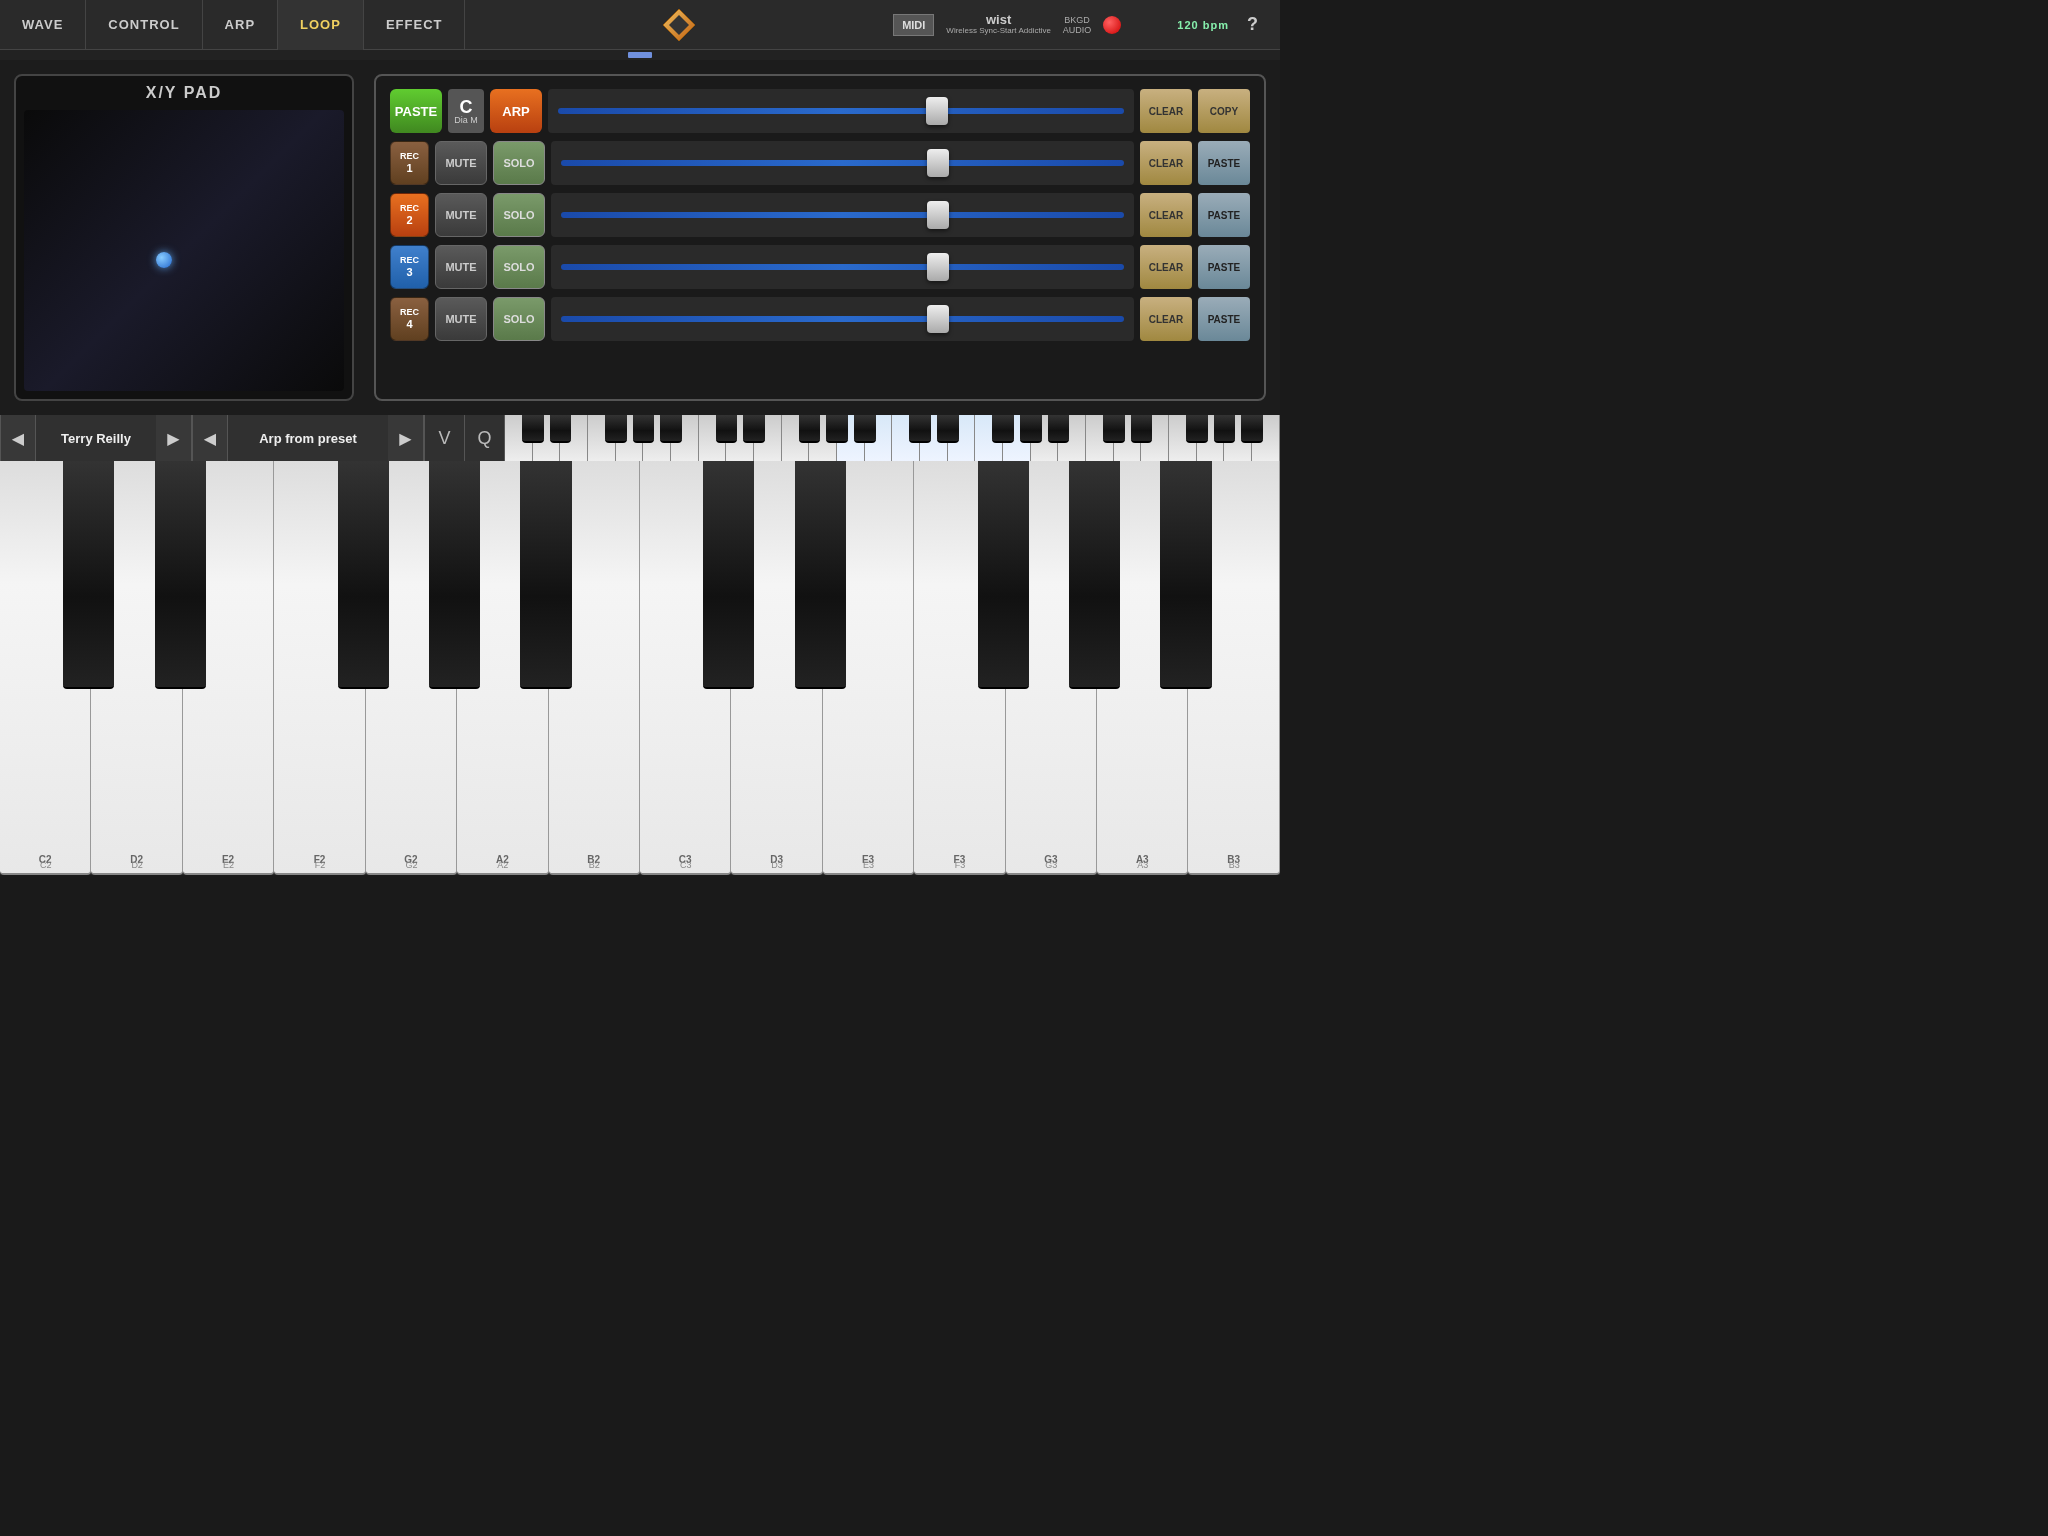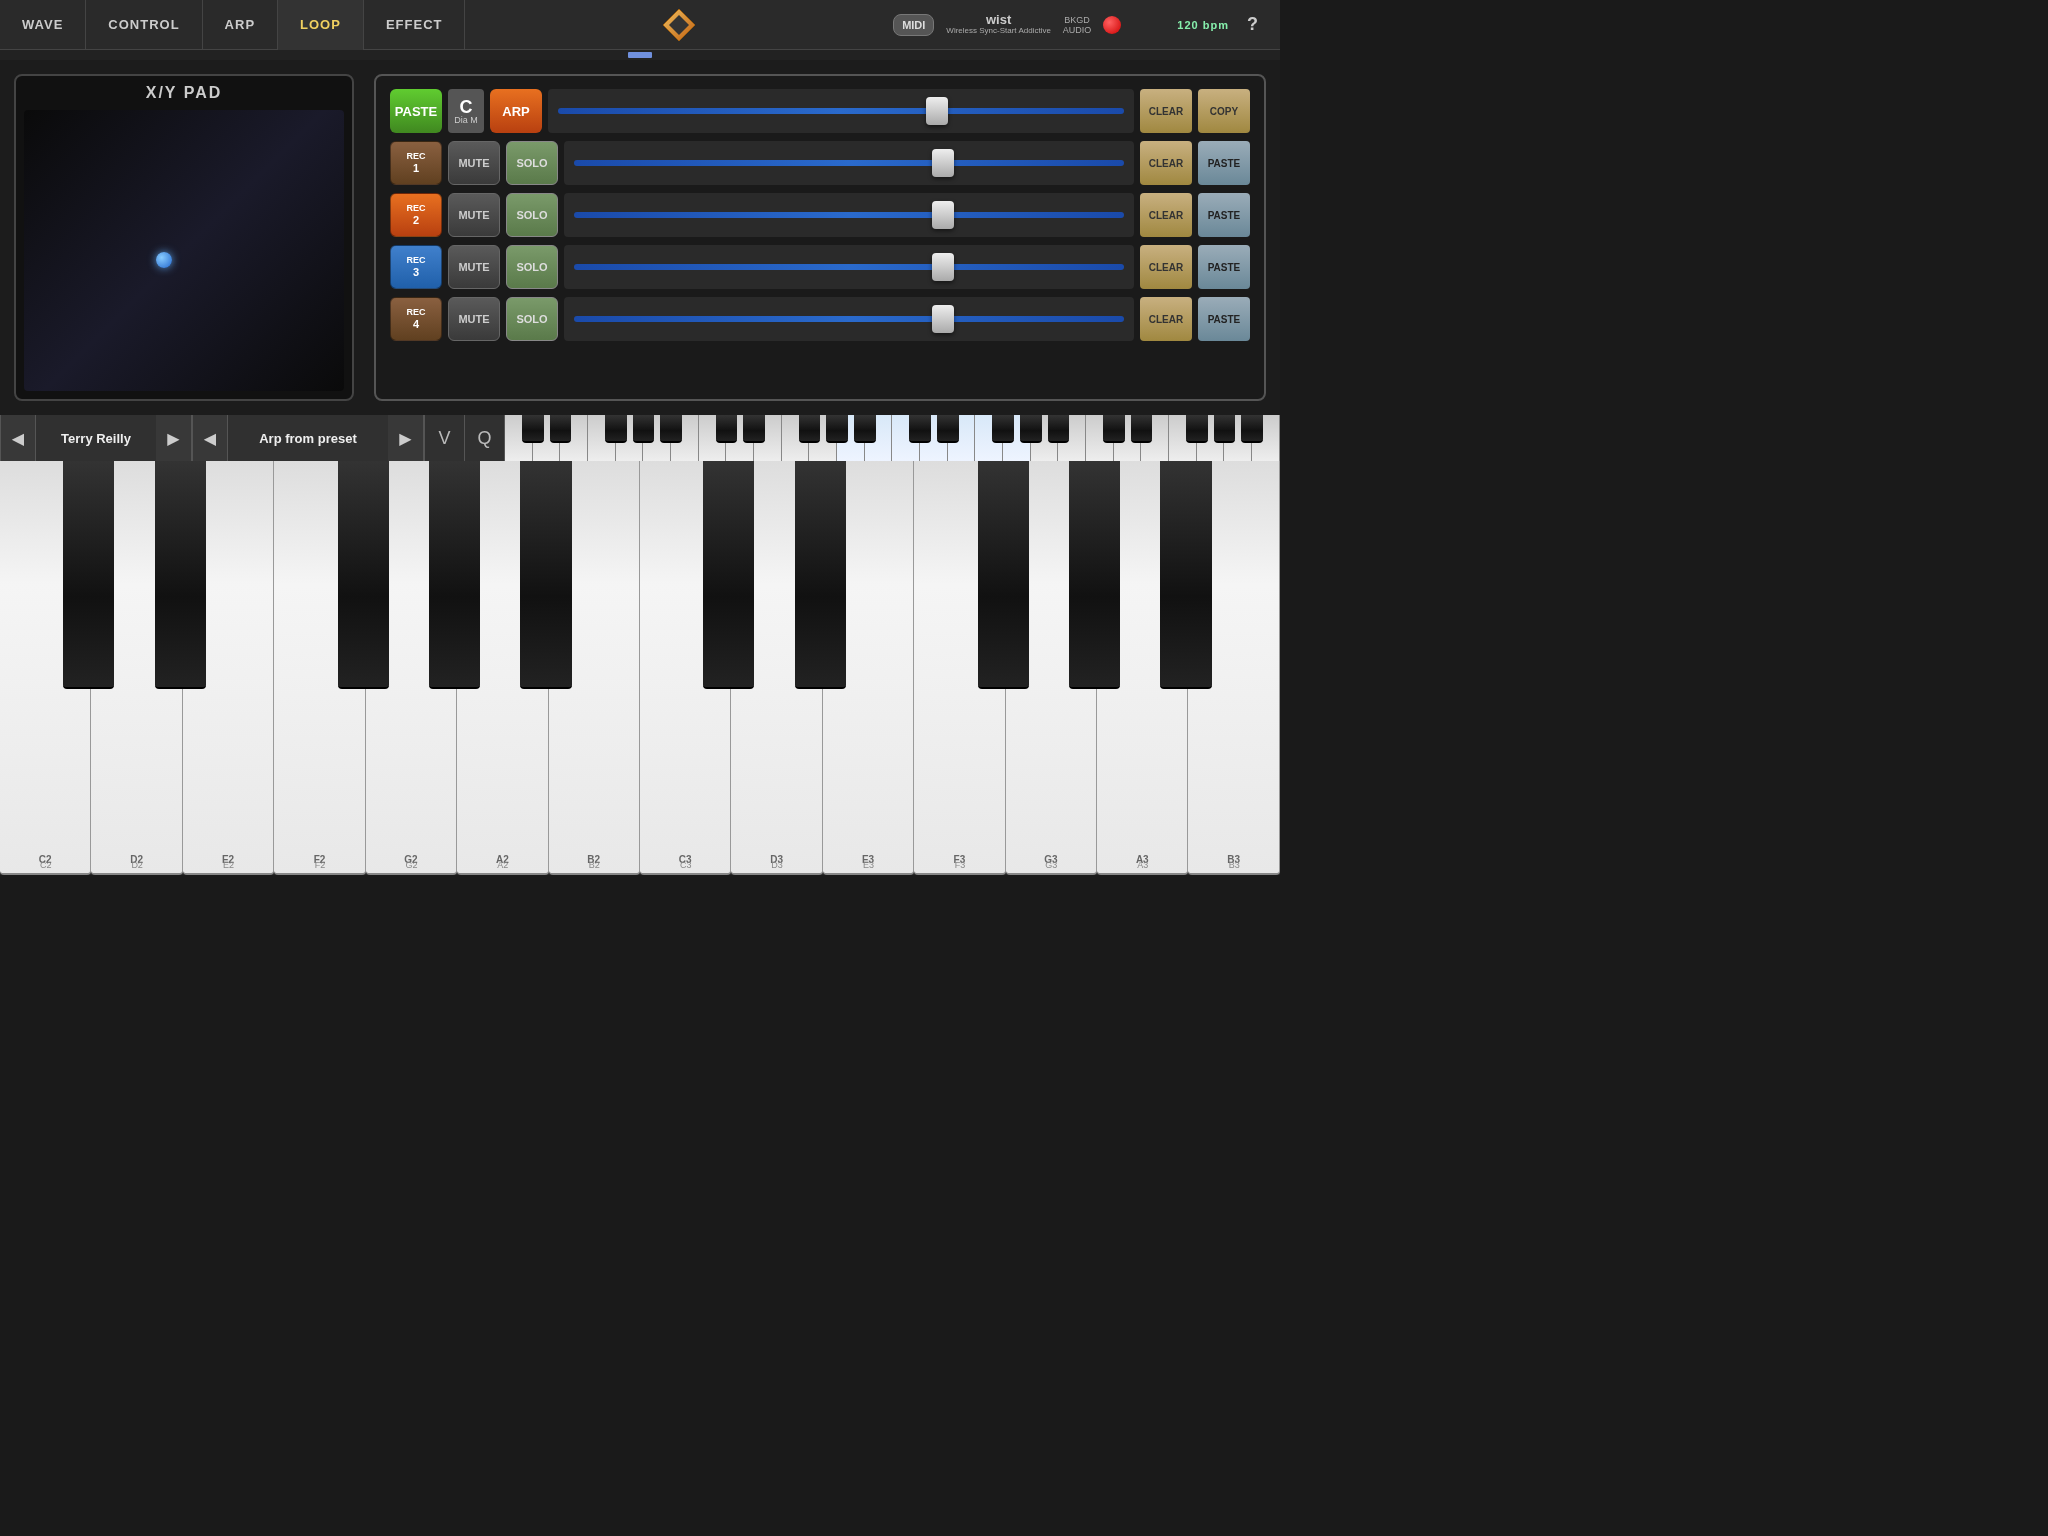--- a/index.html
+++ b/index.html
@@ -48,21 +48,21 @@
     #right-controls {
       display: flex;
       align-items: center;
       gap: 12px;
       padding-right: 16px;
     }
     .midi-btn {
       background: #555;
       color: #ddd;
       border: 1px solid #777;
-      border-radius: 8px;
+      border-radius: 0;
       padding: 4px 8px;
       font-size: 11px;
       font-weight: bold;
       cursor: pointer;
     }
     .wist-area {
       display: flex;
       flex-direction: column;
       align-items: center;
       font-size: 10px;
@@ -192,21 +192,21 @@
 
     .lr-row {
       display: flex;
       align-items: center;
       gap: 6px;
       margin-bottom: 6px;
       height: 46px;
     }
 
     .rec-btn {
-      width: 52px;
+      width: 39px;
       height: 44px;
       border-radius: 6px;
       display: flex;
       flex-direction: column;
       align-items: center;
       justify-content: center;
       font-size: 11px;
       font-weight: bold;
       color: white;
       cursor: pointer;

